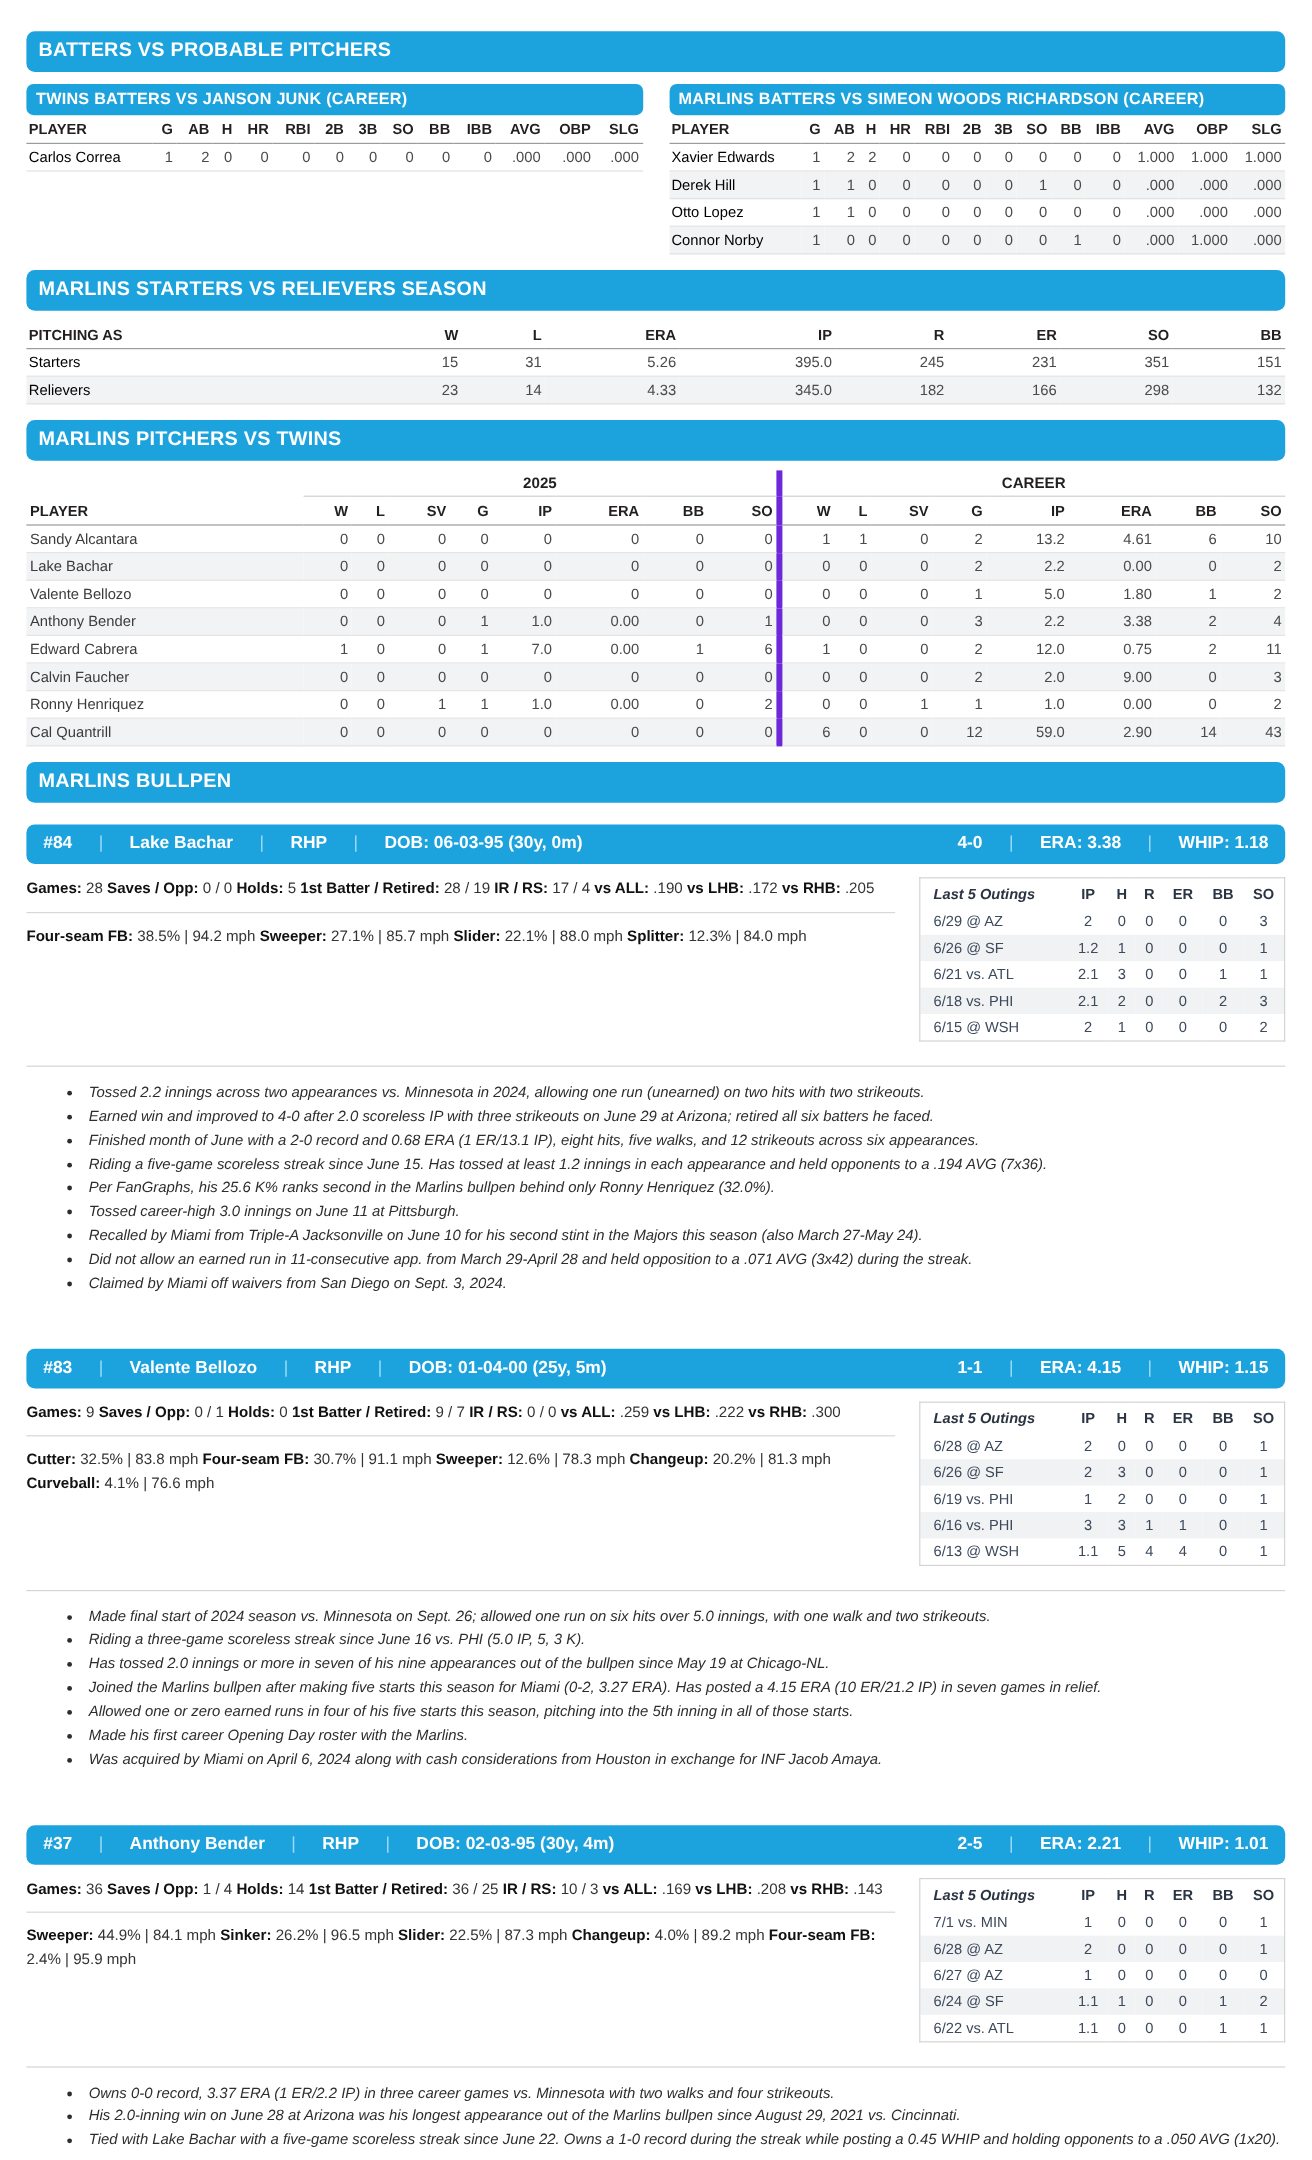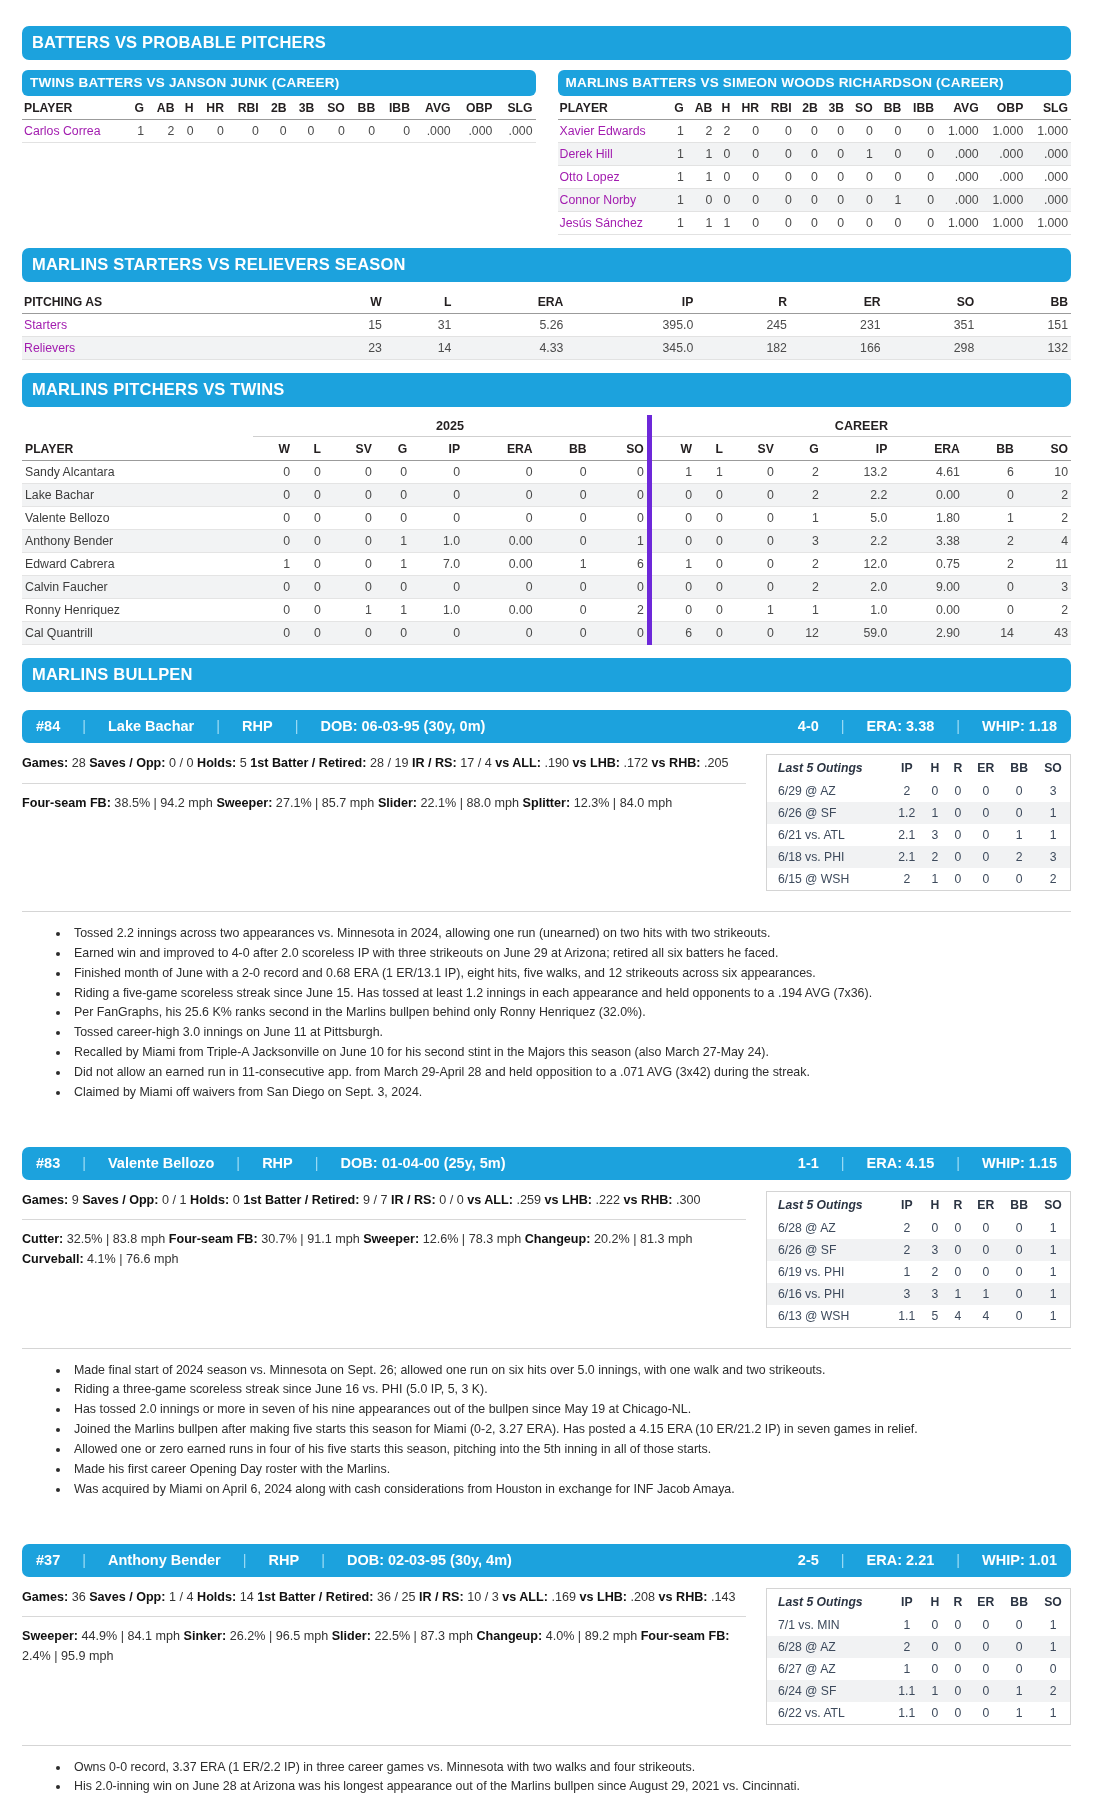--- a/index.html
+++ b/index.html
@@ -54,21 +54,21 @@
     text-align: left;
     padding-left: 2px;
   }
   table.stat td {
     text-align: right;
     padding: 4px 3px;
     color: #4a4a4a;
     white-space: nowrap;
     border-bottom: 1px solid #e2e2e2;
   }
-  table.stat td.lbl { color: #a21caf; }
+  table.stat td.lbl { color: #000000; }
   table.stat tbody tr:nth-child(even) { background: #f2f3f4; }
 
   .two-col {
     display: flex;
     gap: 22px;
     align-items: flex-start;
   }
   .two-col > div { width: 50%; }
 
   
@@ -161,20 +161,21 @@
   table.last5 td.lbl { text-align: left; padding-left: 11px; white-space: nowrap; }
   table.last5 tbody tr:nth-child(even) { background: #f1f2f3; }
 
   .notes-rule { border-top: 1px solid #d5d5d5; margin: 20px 0 12px 0; }
   ul.notes {
     margin: 0;
     padding-left: 48px;
     font-size: 12.4px;
     line-height: 1.52;
     color: #2d2d2d;
+    font-style: italic;
   }
   ul.notes li { padding-left: 4px; margin-bottom: 1px; }
   .spacer-lg { height: 26px; }
 </style>
 </head>
 <body>
 
 <div class="page">
 
   <div class="banner">BATTERS VS PROBABLE PITCHERS</div>
@@ -300,36 +301,20 @@
               <td>0</td>
               <td>0</td>
               <td>0</td>
               <td>0</td>
               <td>1</td>
               <td>0</td>
               <td>.000</td>
               <td>1.000</td>
               <td>.000</td>
             </tr>
-            <tr>
-              <td class="lbl">Jesús Sánchez</td>
-              <td>1</td>
-              <td>1</td>
-              <td>1</td>
-              <td>0</td>
-              <td>0</td>
-              <td>0</td>
-              <td>0</td>
-              <td>0</td>
-              <td>0</td>
-              <td>0</td>
-              <td>1.000</td>
-              <td>1.000</td>
-              <td>1.000</td>
-            </tr>
           </tbody>
       </table>
     </div>
   </div>
 
   <div class="banner section">MARLINS STARTERS VS RELIEVERS SEASON</div>
   <table class="stat">
     <thead>
         <tr>
           <th class="lbl">PITCHING AS</th>

